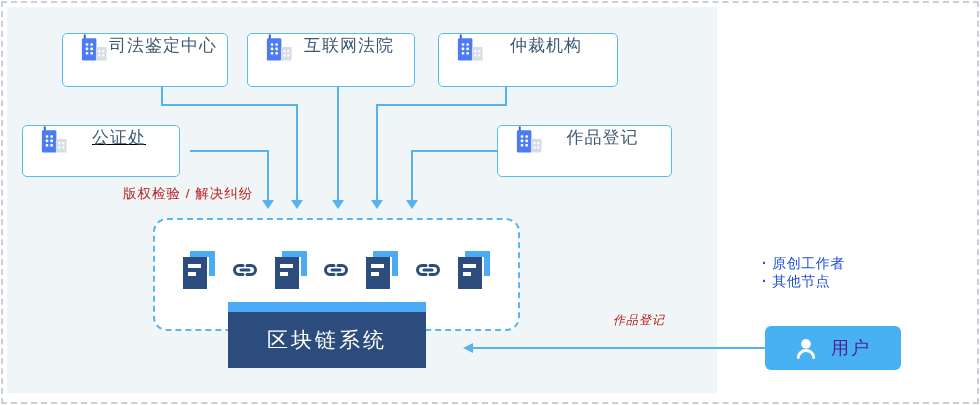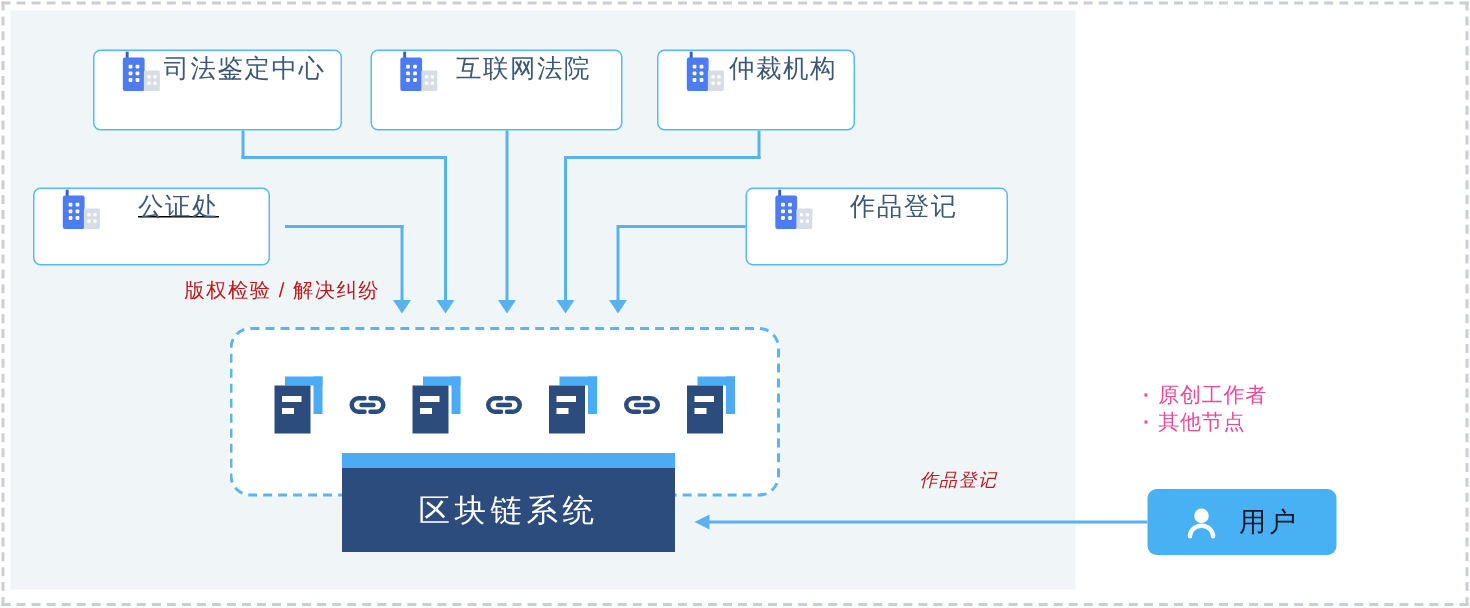--- a/index.html
+++ b/index.html
@@ -7,21 +7,21 @@
          font-family:"Liberation Sans","DejaVu Sans",sans-serif;}
   .frame{position:absolute;inset:1px;border:2px dashed #cbced3;pointer-events:none;z-index:50;}
   .panel{position:absolute;left:7px;top:7px;width:710px;height:386px;background:#f0f5f8;}
 
   
   .node{position:absolute;background:#fff;border:1.5px solid #57bbf1;border-radius:5px;
         display:flex;box-sizing:border-box;padding-left:15px;z-index:3;}
   .node .lbl-txt{flex:1;text-align:center;color:#3d5875;font-size:17px;letter-spacing:1px;padding-right:10px;}
   .n1{left:62px;top:33px;width:166px;height:54px;}
   .n2{left:247px;top:33px;width:168px;height:54px;}
-  .n3{left:438px;top:33px;width:132px;height:54px;}
+  .n3{left:438px;top:33px;width:180px;height:54px;}
   .n4{left:22px;top:125px;width:158px;height:52px;text-decoration:underline;}
   .n5{left:497px;top:125px;width:175px;height:52px;}
   .org-ic{width:31px;height:28px;flex:0 0 auto;}
 
   
   .line{position:absolute;background:#58b2ee;z-index:2;}
   .v{width:2px;} .h{height:2px;}
   .arr-d{position:absolute;width:0;height:0;border-left:6px solid transparent;
          border-right:6px solid transparent;border-top:9px solid #58b2ee;z-index:2;}
   .arr-l{position:absolute;width:0;height:0;border-top:5px solid transparent;
@@ -36,32 +36,32 @@
              align-items:center;justify-content:space-between;}
   .blk{position:relative;width:32px;height:38px;}
   .blk .bracket{position:absolute;top:0;right:0;width:25px;height:25px;
                 border-top:6px solid #4bacf5;border-right:6px solid #4bacf5;box-sizing:border-box;}
   .blk .doc{position:absolute;left:0;bottom:0;width:24px;height:32px;background:#2b4c7c;}
   .blk .doc::before{content:"";position:absolute;left:5px;top:7px;width:13px;height:4px;background:#fff;}
   .blk .doc::after{content:"";position:absolute;left:5px;top:15px;width:8px;height:4px;background:#fff;}
   .lnk{width:26px;height:14px;flex:0 0 auto;}
 
   
-  .bc-box{position:absolute;left:228px;top:302px;width:222px;height:66px;z-index:5;}
+  .bc-box{position:absolute;left:228px;top:302px;width:198px;height:66px;z-index:5;}
   .bc-top{height:10px;background:#4bacf5;}
   .bc-body{height:56px;background:#2b4c7c;display:flex;align-items:center;justify-content:center;
            color:#fff;font-size:21px;letter-spacing:3px;}
 
   
-  .bullets{position:absolute;left:762px;top:255px;z-index:3;color:#ec4899;font-size:14px;
+  .bullets{position:absolute;left:762px;top:255px;z-index:3;color:#1d4ed8;font-size:14px;
            line-height:1.28;letter-spacing:.5px;list-style:none;margin:0;padding:0;}
   .bullets li::before{content:"·";margin-right:5px;font-weight:bold;}
-  .user-btn{position:absolute;left:765px;top:326px;width:126px;height:44px;background:#48b1f3;
+  .user-btn{position:absolute;left:765px;top:326px;width:136px;height:44px;background:#48b1f3;
             border-radius:6px;display:flex;align-items:center;justify-content:center;gap:14px;
-            color:#0f172a;font-size:18px;letter-spacing:2px;z-index:3;}
+            color:#4c1d95;font-size:18px;letter-spacing:2px;z-index:3;}
   .user-ic{width:22px;height:23px;}
 </style>
 </head>
 <body>
 
 <div class="stage">
   <div class="panel"></div>
 
   <div class="node n1">
     <svg class="org-ic" viewBox="0 0 32 28">

